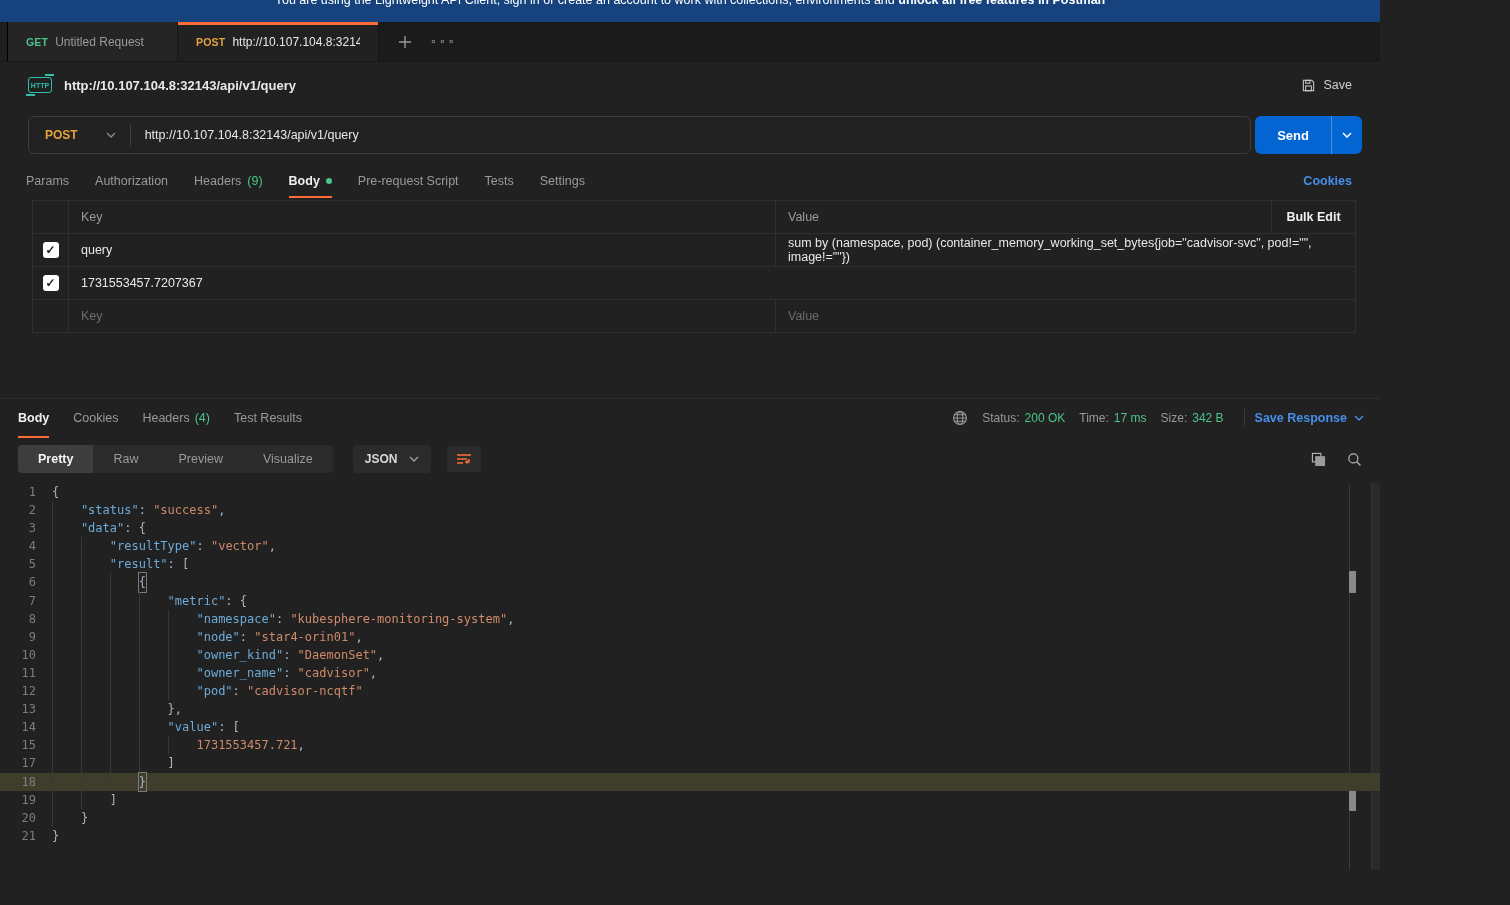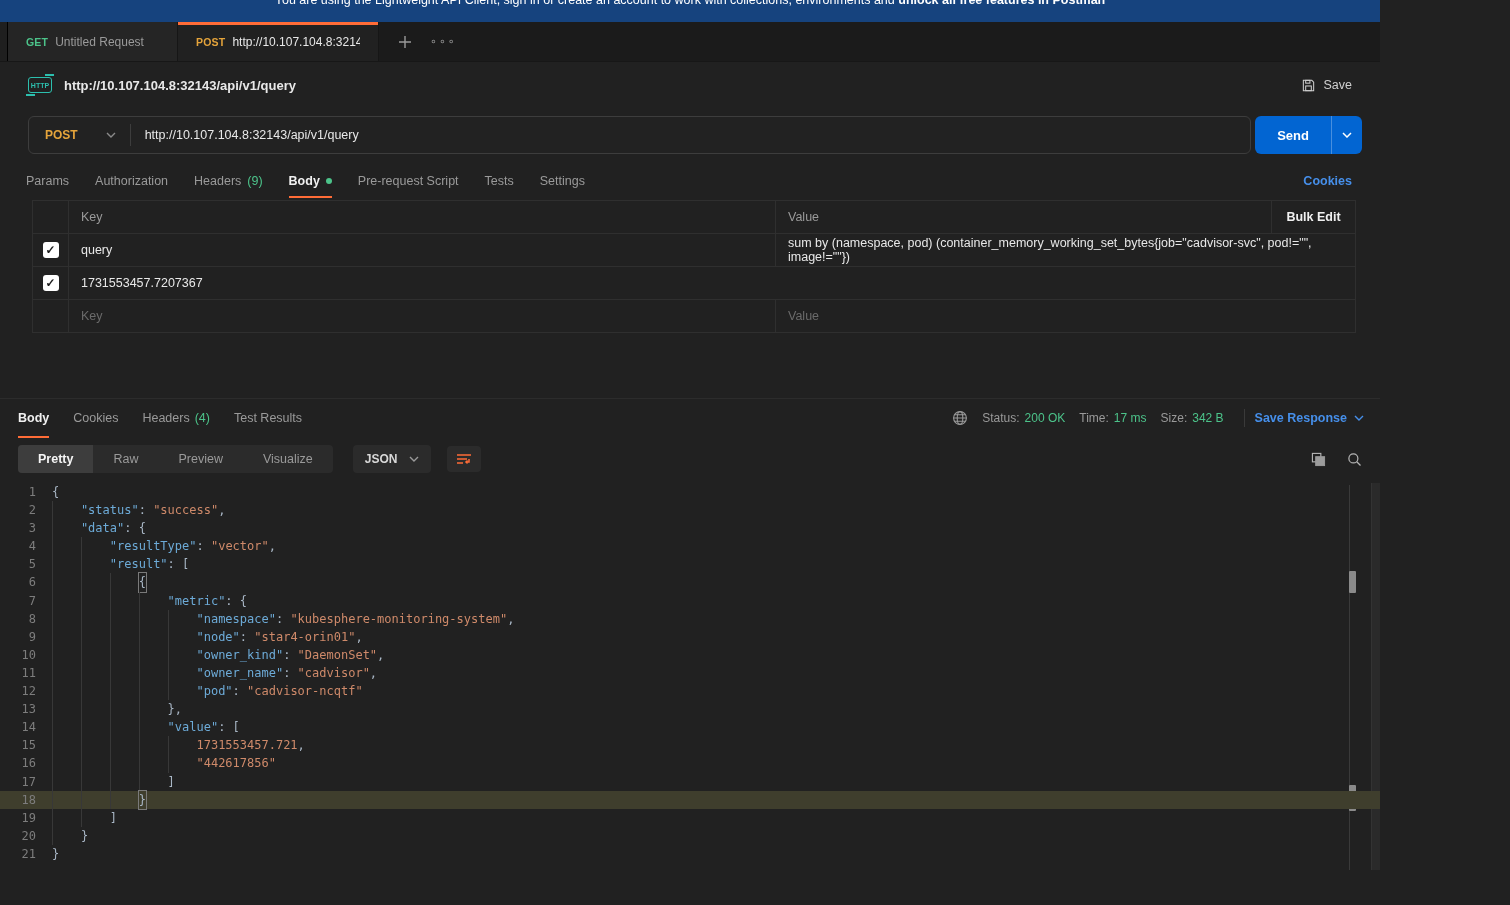--- a/index.html
+++ b/index.html
@@ -397,24 +397,20 @@
         </div>
         <div class="code-line">
           <span class="gutter">14</span>
           <span class="code-content"><span class="iu"></span><span class="iu"></span><span class="iu"></span><span class="iu"></span><span class="tok-k">"value"</span><span class="tok-p">: [</span></span>
         </div>
         <div class="code-line">
           <span class="gutter">15</span>
           <span class="code-content"><span class="iu"></span><span class="iu"></span><span class="iu"></span><span class="iu"></span><span class="iu"></span><span class="tok-n">1731553457.721</span><span class="tok-p">,</span></span>
         </div>
         <div class="code-line">
-          <span class="gutter">16</span>
-          <span class="code-content"><span class="iu"></span><span class="iu"></span><span class="iu"></span><span class="iu"></span><span class="iu"></span><span class="tok-s">"442617856"</span></span>
-        </div>
-        <div class="code-line">
           <span class="gutter">17</span>
           <span class="code-content"><span class="iu"></span><span class="iu"></span><span class="iu"></span><span class="iu"></span><span class="tok-p">]</span></span>
         </div>
         <div class="code-line hl">
           <span class="gutter">18</span>
           <span class="code-content"><span class="iu"></span><span class="iu"></span><span class="iu"></span><span class="tok-b">}</span></span>
         </div>
         <div class="code-line">
           <span class="gutter">19</span>
           <span class="code-content"><span class="iu"></span><span class="iu"></span><span class="tok-p">]</span></span>

